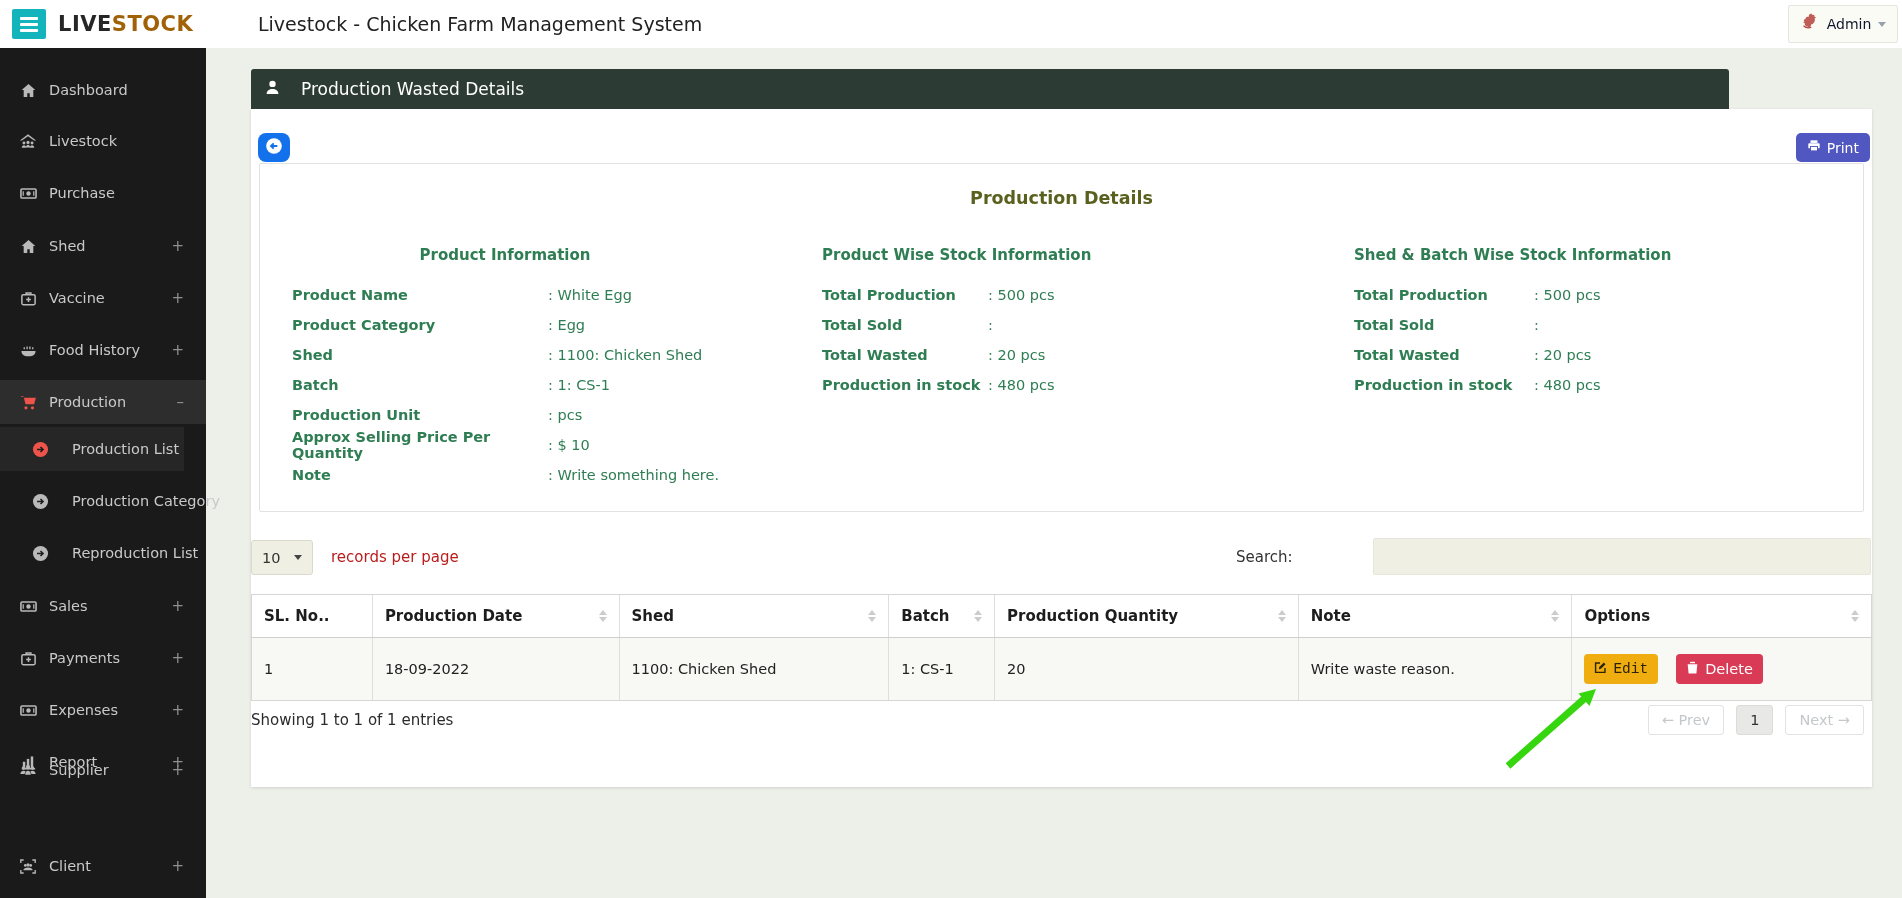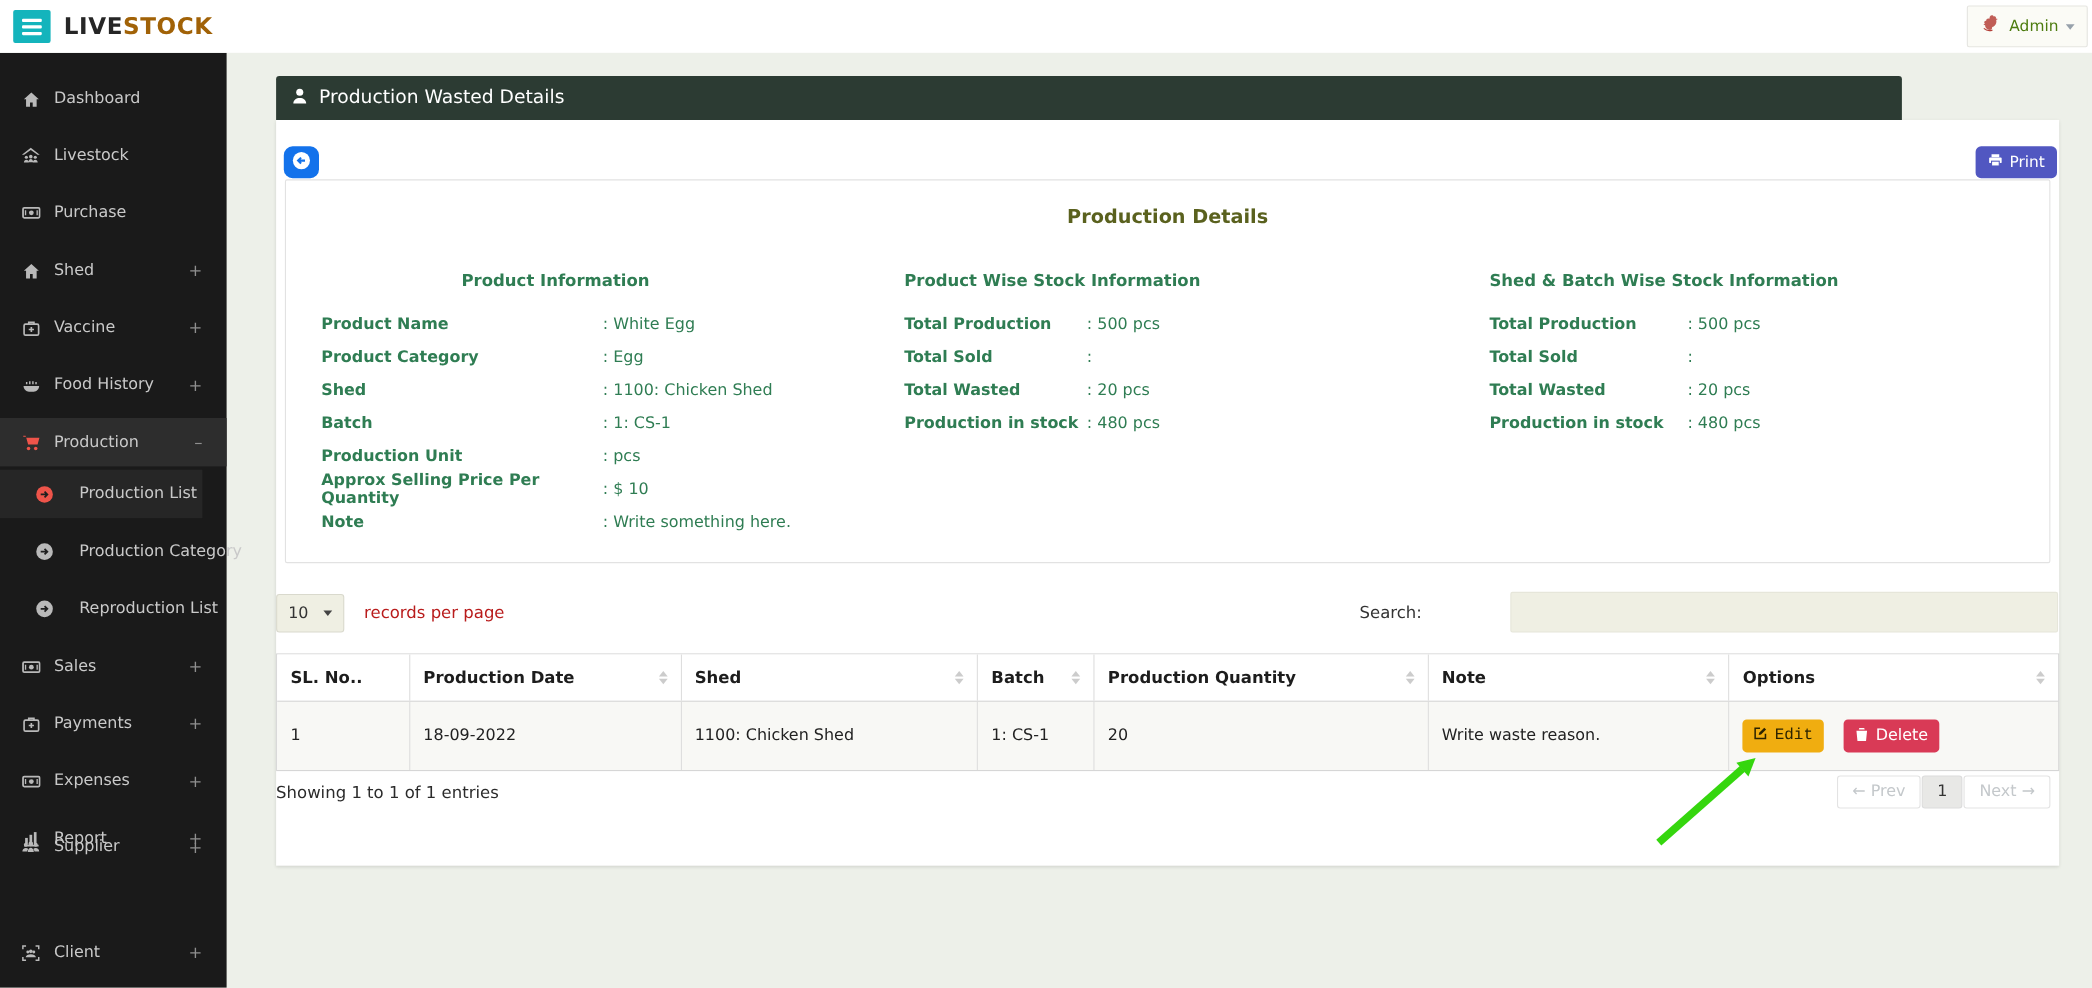--- a/index.html
+++ b/index.html
@@ -7,38 +7,38 @@
 
   
   .topbar{position:absolute;left:0;top:0;width:1902px;height:48px;background:#fff;z-index:5}
   .burger{position:absolute;left:12px;top:9px;width:34px;height:30px;background:#14b4bc;border-radius:2px;cursor:pointer;padding-top:5px}
   .burger i{display:block;width:18px;height:3px;background:#fff;margin:3px auto;border-radius:1px}
   .brand{position:absolute;left:58px;top:0;line-height:48px;font-size:21px;font-weight:bold;letter-spacing:.5px}
   .brand .b1{color:#262626}
   .brand .b2{color:#a16207}
   .page-title{position:absolute;left:258px;top:0;line-height:48px;font-size:19px;color:#222}
   .adminbox{position:absolute;left:1788px;top:5px;width:110px;height:38px;background:#fbfbf6;border:1px solid #e5e5e0;border-radius:2px;display:flex;align-items:center;justify-content:center;gap:7px;cursor:pointer}
-  .adminbox .name{font-size:14px;color:#4d7c0f}
+  .adminbox .name{font-size:14px;color:#0f172a}
   .caret{width:0;height:0;border-left:4px solid transparent;border-right:4px solid transparent;border-top:5px solid #97a1ab}
 
   
   .sidebar{position:absolute;left:0;top:48px;width:206px;height:850px;background:#1a1a1a;z-index:4}
   .snav{position:absolute;left:0;width:206px;height:44px;display:flex;align-items:center;padding-left:18px;cursor:pointer}
   .snav .sicon{width:20px;display:flex;align-items:center;justify-content:center;color:#b9b9b9;flex:0 0 20px}
   .snav .slabel{margin-left:11px;font-size:14.5px;color:#c9c9c9;white-space:nowrap}
   .snav .splus{position:absolute;right:22px;color:#8f8f8f;font-size:15px}
   .snav.parent-active{background:#2d2d2d}
   .snav.parent-active .sicon{color:#ee544a}
   .snav.sub{padding-left:30px}
   .snav.sub .slabel{margin-left:22px}
   .snav.sub-active{background:#262626;width:184px}
   .snav.sub-active .sicon{color:#ee544a}
 
   
-  .panel-header{position:absolute;left:251px;top:69px;width:1478px;height:40px;background:#2c3b33;border-radius:3px 3px 0 0;display:flex;align-items:center;padding-left:13px;gap:9px;z-index:3}
+  .panel-header{position:absolute;left:251px;top:69px;width:1478px;height:40px;background:#2c3b33;border-radius:3px 3px 0 0;display:flex;align-items:center;padding-left:13px;gap:20px;z-index:3}
   .panel-header .ptitle{color:#fff;font-size:17px}
   .card{position:absolute;left:251px;top:109px;width:1621px;height:678px;background:#fff;box-shadow:0 1px 3px rgba(0,0,0,.12);z-index:2}
 
   .back-btn{position:absolute;left:7px;top:24px;width:32px;height:29px;background:#1372eb;border:none;border-radius:8px;display:flex;align-items:center;justify-content:center;cursor:pointer}
   .print-btn{position:absolute;right:2px;top:24px;height:29px;background:#5157c1;border:none;border-radius:5px;color:#fff;font-size:14px;display:flex;align-items:center;gap:6px;padding:0 11px;cursor:pointer;font-family:inherit}
 
   .details-box{position:absolute;left:8px;top:54px;width:1605px;height:349px;border:1px solid #e2e2e2;border-radius:2px}
   .dtitle{position:absolute;top:24px;left:0;width:100%;text-align:center;font-size:17.5px;font-weight:bold;color:#5a611e}
   .dheading{position:absolute;top:82px;font-size:15px;font-weight:bold;color:#2f7d53}
   .dheading.c1{left:30px;width:430px;text-align:center}
@@ -73,39 +73,40 @@
   .col-slno{width:121px}.col-date{width:247px}.col-shed{width:270px}.col-batch{width:106px}.col-qty{width:304px}.col-note{width:274px}.col-opt{width:299px}
   .sort{display:flex;flex-direction:column;align-items:center}
   .sort i{display:block;width:0;height:0;border-left:4px solid transparent;border-right:4px solid transparent}
   .sort .up{border-bottom:5px solid #ccc;margin-bottom:2px}
   .sort .dn{border-top:5px solid #ccc}
   .btn-edit{background:#f0ad10;border:none;border-radius:4px;color:#2b2301;font-size:14.5px;height:30px;padding:0 10px;display:flex;align-items:center;gap:6px;cursor:pointer;font-family:Liberation Mono, monospace}
   .btn-delete{background:#d93a56;border:none;border-radius:4px;color:#fff;font-size:14.5px;height:30px;padding:0 10px;display:flex;align-items:center;gap:6px;margin-left:18px;cursor:pointer;font-family:inherit}
 
   
   .showing{position:absolute;left:0;top:602px;font-size:15px;color:#2b2b2b}
-  .pager{position:absolute;right:8px;top:596px;display:flex;gap:1px}
+  .pager{position:absolute;right:8px;top:596px;display:flex;gap:12px}
   .pbtn{height:30px;display:flex;align-items:center;padding:0 13px;border:1px solid #e3e3e3;border-radius:3px;font-size:14.5px;background:#fff;color:#c4c8cb;cursor:default}
   .pbtn.active{background:#e8e8e6;color:#333;border-color:#dcdcdc;cursor:pointer}
 
   
   .arrow-note{position:absolute;left:1496px;top:678px;z-index:9;pointer-events:none}
 </style>
 </head>
 <body>
 
 <div class="topbar">
   <div class="burger">
       <i></i>
       <i></i>
       <i></i>
     </div>
   <div class="brand">
     <span class="b1">LIVE</span><span class="b2">STOCK</span>
   </div>
+  <div class="page-title">Livestock - Chicken Farm Management System</div>
   <div class="adminbox">
     <span>
       <svg viewBox="0 0 20 20" width="20" height="20">
           <path fill="#b5413a" opacity=".85" d="M9 3c1-1.6 3-1.4 3.4 0 1.3-.7 2.6.5 2 1.8l1.8.4-1.5 1C15.5 8.6 14 12 11 12.6c.4 1.4-.6 2.6-2 2.6-2.4 0-4.5-1.8-4.3-4.2L3 10.6l1.4-.9C3.3 8.6 4 6.8 5.6 6.9 5.5 5.3 7.2 4.3 8.4 5.2z"></path>
           <path d="M3.5 13.8c2 1.8 5.2 2.4 7.8 1.5" stroke="#b5413a" stroke-width="1.2" fill="none"></path>
         </svg>
     </span>
     <span class="name">Admin</span>
     <span class="caret"></span>
   </div>

